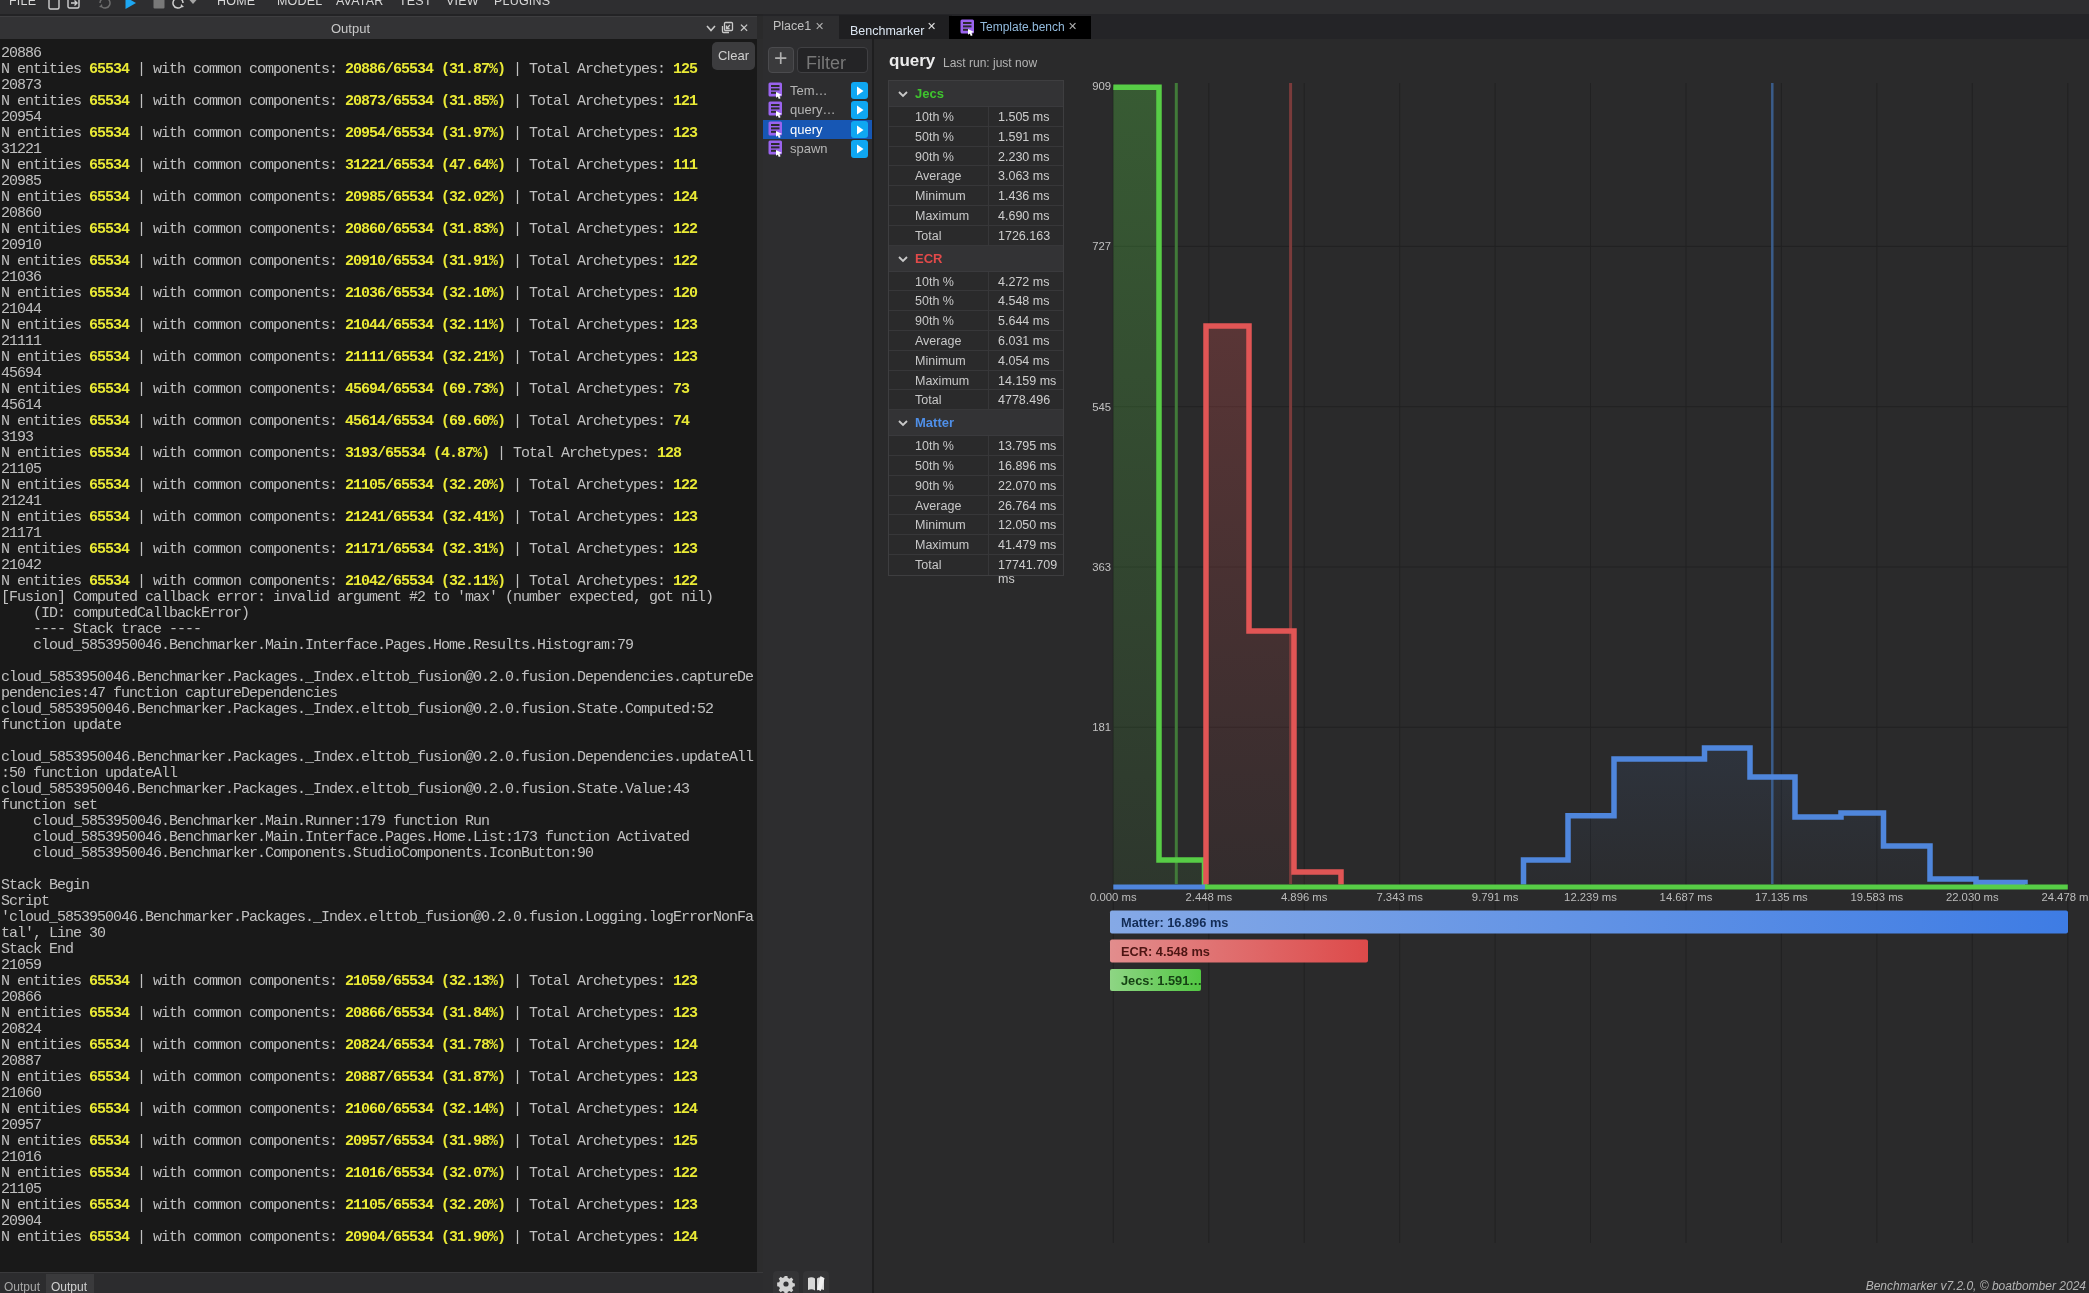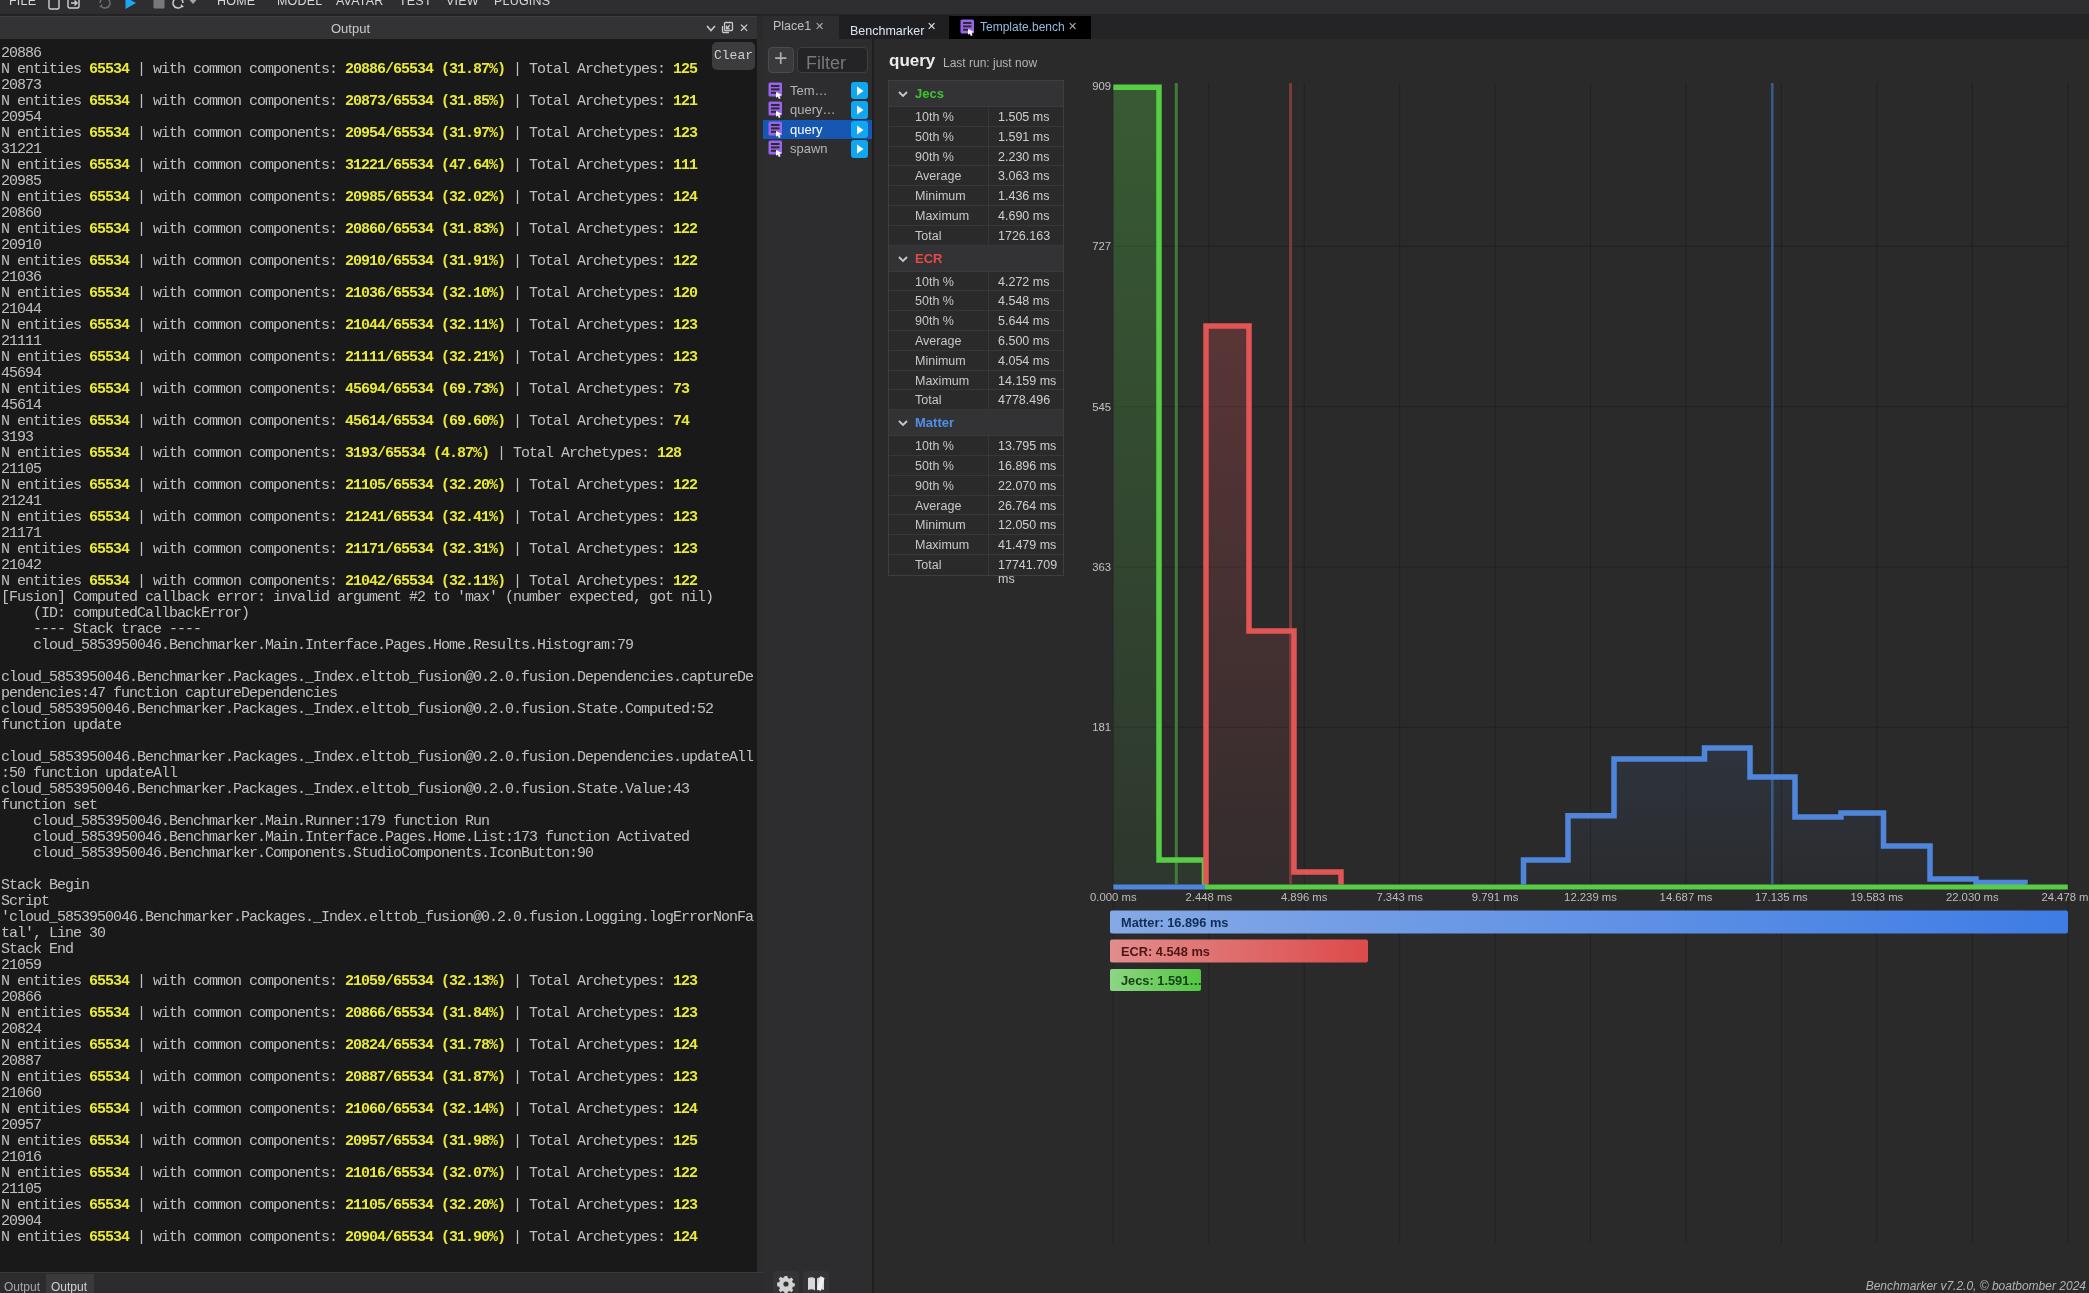--- a/index.html
+++ b/index.html
@@ -8,21 +8,21 @@
 .tbi { position:absolute; top:-4px; }
 #midgap { position:absolute; left:0; top:14px; width:2089px; height:2px; background:#232325; }
 
 #otitle { position:absolute; left:0; top:16px; width:757px; height:23px; background:#333335; border-top:1px solid #3e3e40; }
 #otitle .t { position:absolute; left:331px; top:4px; font-size:13px; color:#c8c8c8; }
 #ocontent { position:absolute; left:0; top:39px; width:757px; height:1233px; background:#191919; overflow:hidden;
   font-family:"Liberation Mono", monospace; font-size:15px; letter-spacing:-1.0015px; line-height:16px; color:#c0c0c0;
   padding:7px 0 0 1px; white-space:pre; }
 #ocontent b { color:#e9e935; font-weight:bold; }
 #oclear { position:absolute; left:712px; top:42px; width:43px; height:28px; background:#3c3c3e; border-radius:5px;
-  font-size:13px; color:#cfcfcf; text-align:center; line-height:28px;font-family:Liberation Mono, monospace; }
+  font-size:13px; color:#cfcfcf; text-align:center; line-height:28px; }
 #oscroll { position:absolute; left:757px; top:39px; width:6px; height:1233px; background:#2c2c2d; }
 #obottom { position:absolute; left:0; top:1272px; width:763px; height:21px; background:#2c2c2e; border-top:1px solid #3a3a3c; }
 #obottom .t1 { position:absolute; left:4px; top:7px; font-size:12px; color:#a8a8a8; }
 #obottom .tab2 { position:absolute; left:46px; top:1px; width:48px; height:20px; background:#3a3a3c; }
 #obottom .t2 { position:absolute; left:5px; top:6px; font-size:12px; color:#d2d2d2; }
 #otitle svg { position:absolute; top:5px; }
 #otitle .x { position:absolute; top:4px; font-size:12px; color:#c9c9c9; }
 
 #tabbar { position:absolute; left:763px; top:14px; width:1326px; height:25px; background:#242427; }
 .dtab { position:absolute; top:2px; height:23px; font-size:12.5px; }
@@ -260,21 +260,21 @@
     <div class="srow">
       <span class="slab">50th %</span>
       <span class="sval">4.548 ms</span>
     </div>
     <div class="srow">
       <span class="slab">90th %</span>
       <span class="sval">5.644 ms</span>
     </div>
     <div class="srow">
       <span class="slab">Average</span>
-      <span class="sval">6.500 ms</span>
+      <span class="sval">6.031 ms</span>
     </div>
     <div class="srow">
       <span class="slab">Minimum</span>
       <span class="sval">4.054 ms</span>
     </div>
     <div class="srow">
       <span class="slab">Maximum</span>
       <span class="sval">14.159 ms</span>
     </div>
     <div class="srow">

